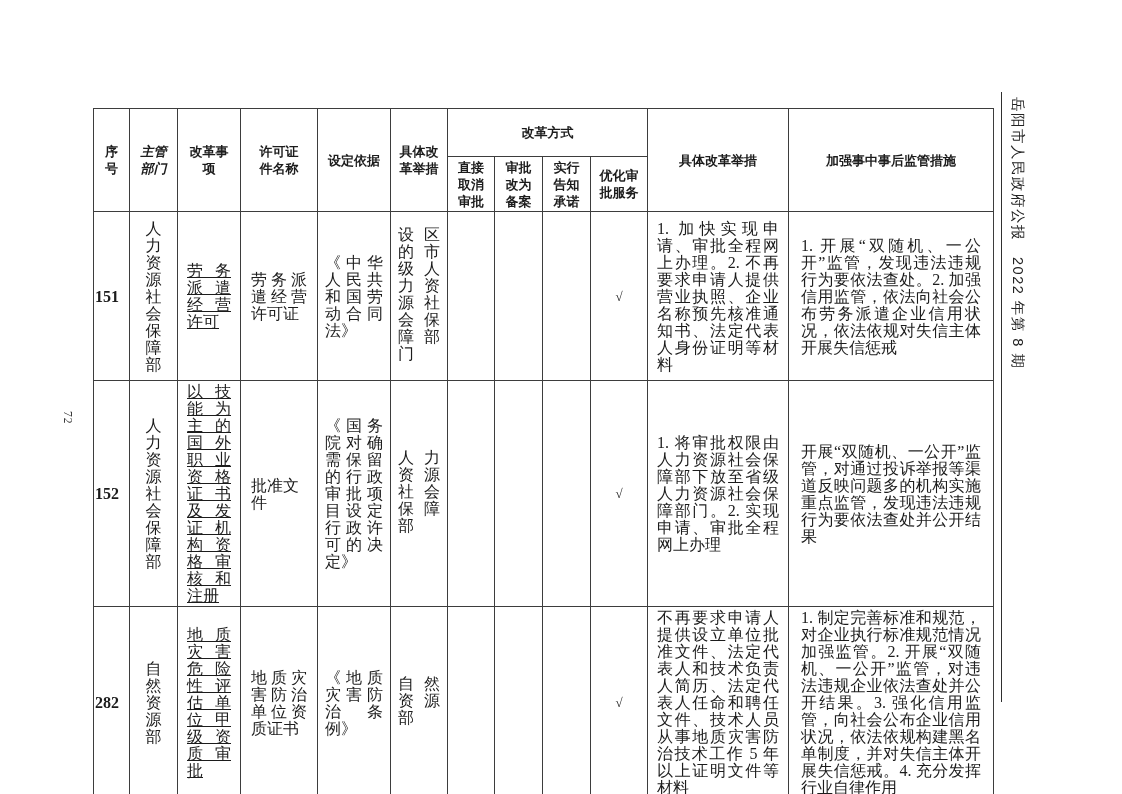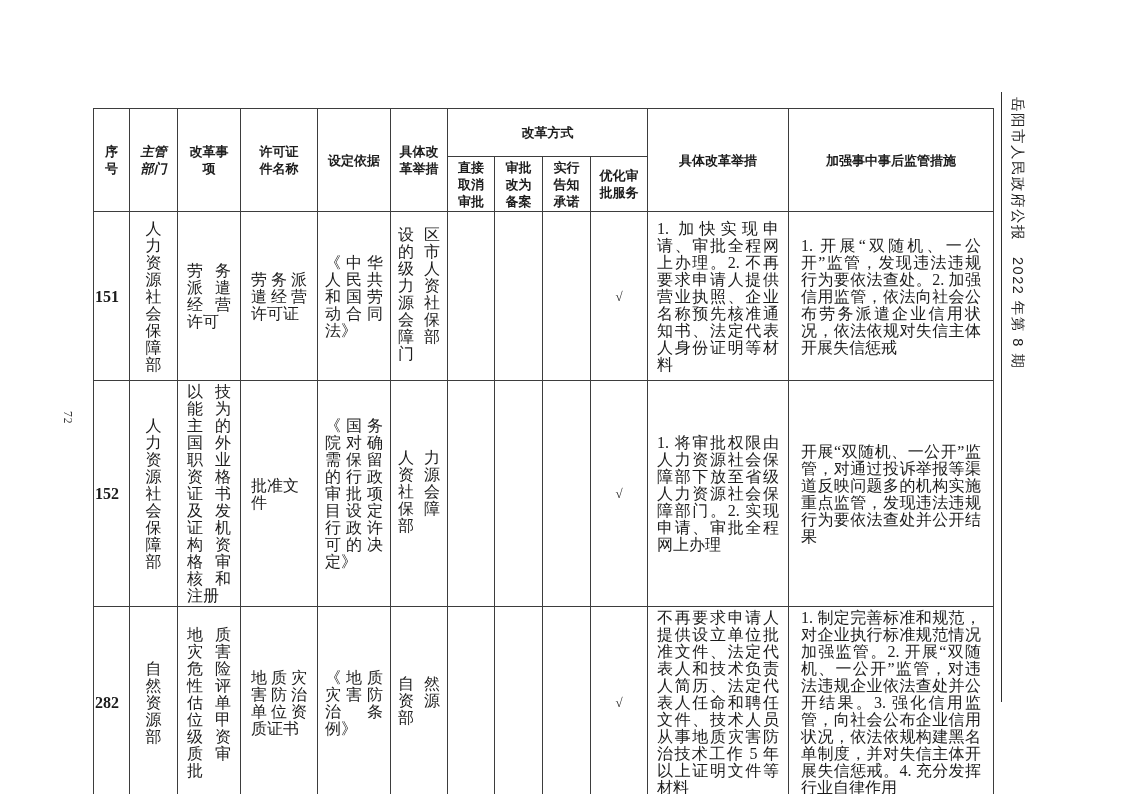--- a/index.html
+++ b/index.html
@@ -45,21 +45,21 @@
   th.h-item    { padding:1px 8px; }
   th.h-license { padding:1px 16px; }
   th.h-level   { padding:1px 6px; }
   th.h-sub     { padding:1px 7px; }
 
   td.no   { text-align:left;font-weight:bold; }
   td.dept { text-align:center; padding:2px 8px; }
   td.item, td.license, td.basis, td.level, td.measures, td.supervision {
     text-align:justify; text-justify:inter-ideograph;
   }
-  td.item        { padding:2px 9px; }
+  td.item        { padding:2px 9px;text-decoration:underline; }
   td.license     { padding:2px 10px; }
   td.license.single { text-align:left; }
   td.basis       { padding:2px 7px;margin-left:8px; }
   td.level       { padding:2px 7px;font-family:Liberation Mono, monospace; }
   td.chk         { text-align:center; font-size:13px; }
   td.measures    { padding:2px 9px; }
   td.supervision { padding:2px 12px;margin-left:8px; }
 </style>
 </head>
 <body>

